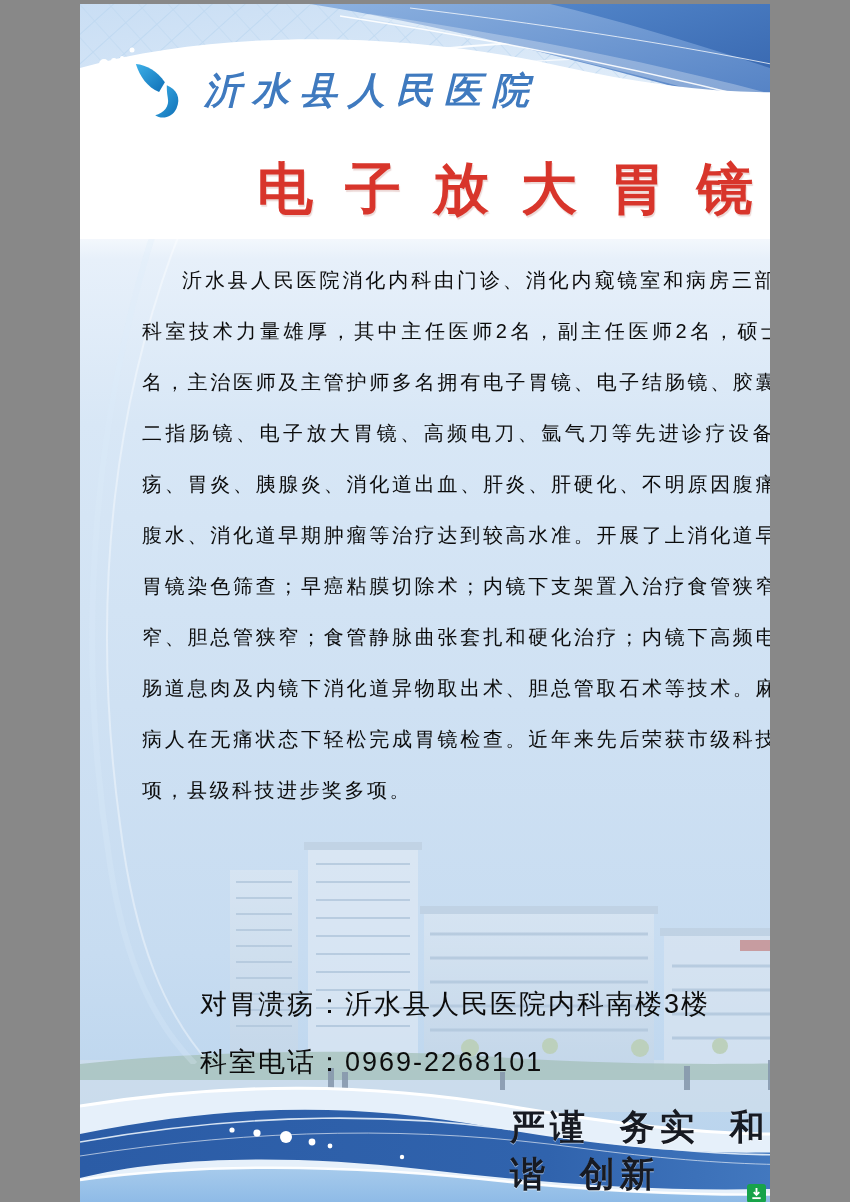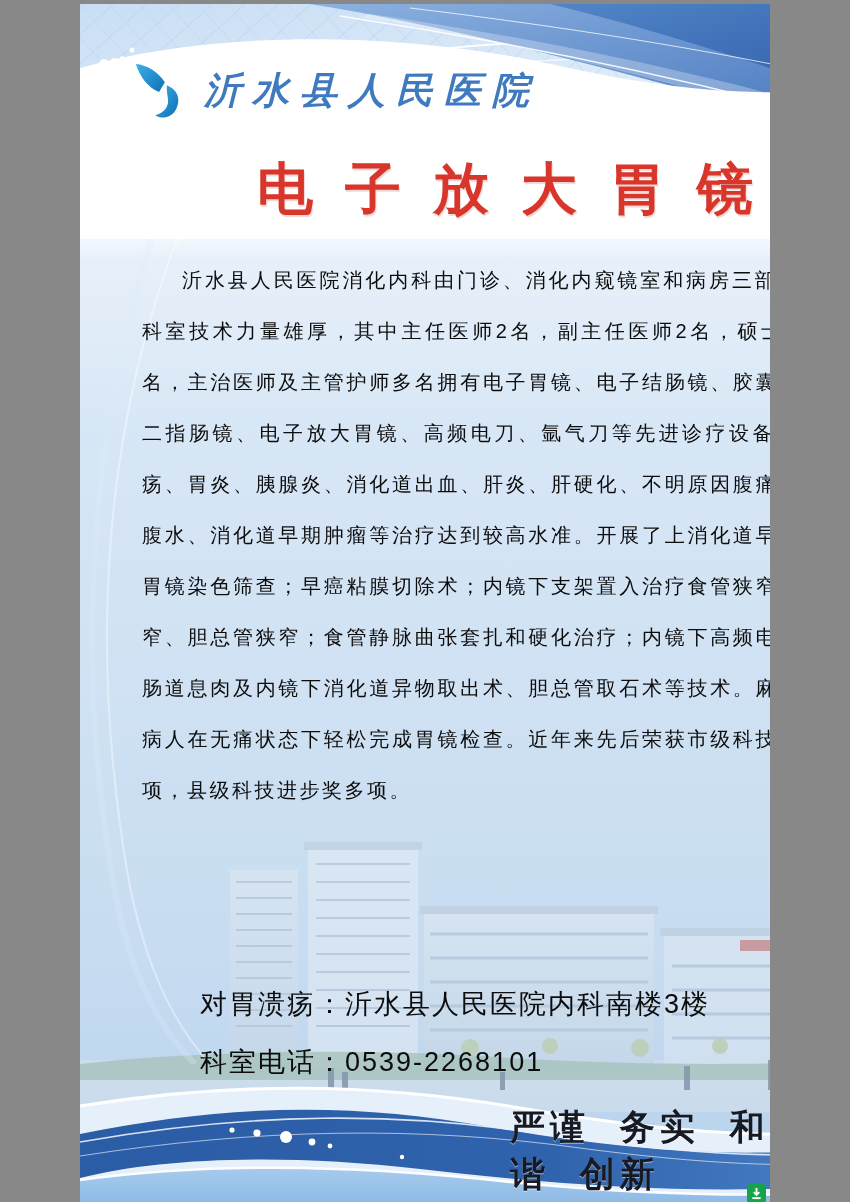--- a/index.html
+++ b/index.html
@@ -263,21 +263,21 @@
   </div>
 
   <h1 class="page-title">电子放大胃镜</h1>
 
   <div class="article">
     <p>沂水县人民医院消化内科由门诊、消化内窥镜室和病房三部分组成。科室技术力量雄厚，其中主任医师2名，副主任医师2名，硕士研究生2名，主治医师及主管护师多名拥有电子胃镜、电子结肠镜、胶囊内镜及十二指肠镜、电子放大胃镜、高频电刀、氩气刀等先进诊疗设备。对胃溃疡、胃炎、胰腺炎、消化道出血、肝炎、肝硬化、不明原因腹痛、腹胀、腹水、消化道早期肿瘤等治疗达到较高水准。开展了上消化道早癌、放大胃镜染色筛查；早癌粘膜切除术；内镜下支架置入治疗食管狭窄、幽门狭窄、胆总管狭窄；食管静脉曲张套扎和硬化治疗；内镜下高频电刀切除胃肠道息肉及内镜下消化道异物取出术、胆总管取石术等技术。麻醉内镜使病人在无痛状态下轻松完成胃镜检查。近年来先后荣获市级科技进步奖三项，县级科技进步奖多项。</p>
   </div>
 
   <div class="contact">
     <div class="line">对胃溃疡：沂水县人民医院内科南楼3楼</div>
-    <div class="line">科室电话：0539-2268101</div>
+    <div class="line">科室电话：0969-2268101</div>
   </div>
 
   <div class="slogan">严谨 务实 和谐 创新</div>
 
   <div class="watermark">
     <svg width="13" height="13" viewBox="0 0 14 14">
       <path d="M7,1 L7,8 M4,5.5 L7,8.5 L10,5.5" fill="none" stroke="#ffffff" stroke-width="2"></path>
       <line x1="2.5" y1="12" x2="11.5" y2="12" stroke="#ffffff" stroke-width="2"></line>
     </svg>
   </div>

